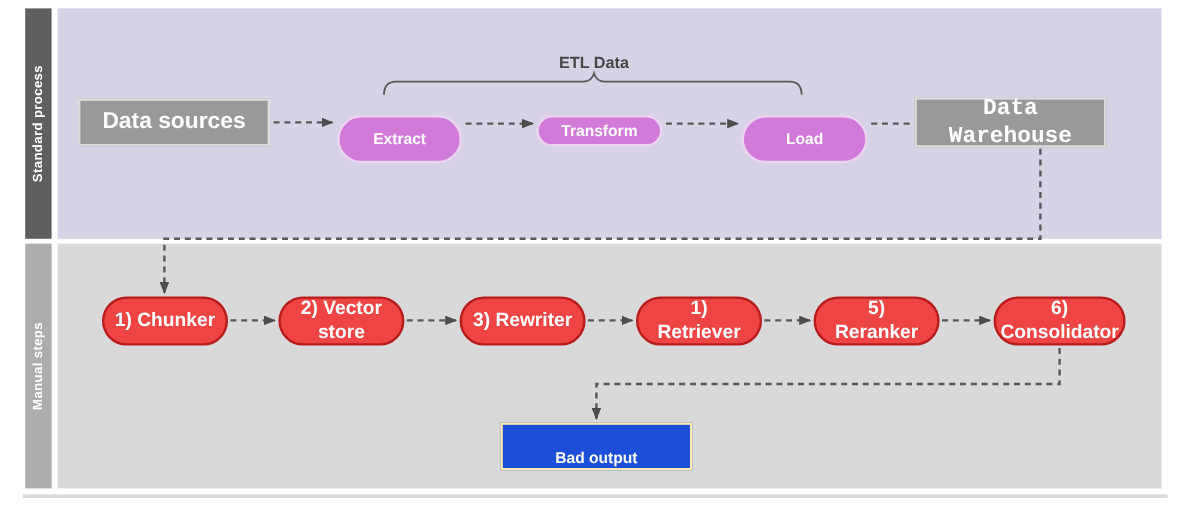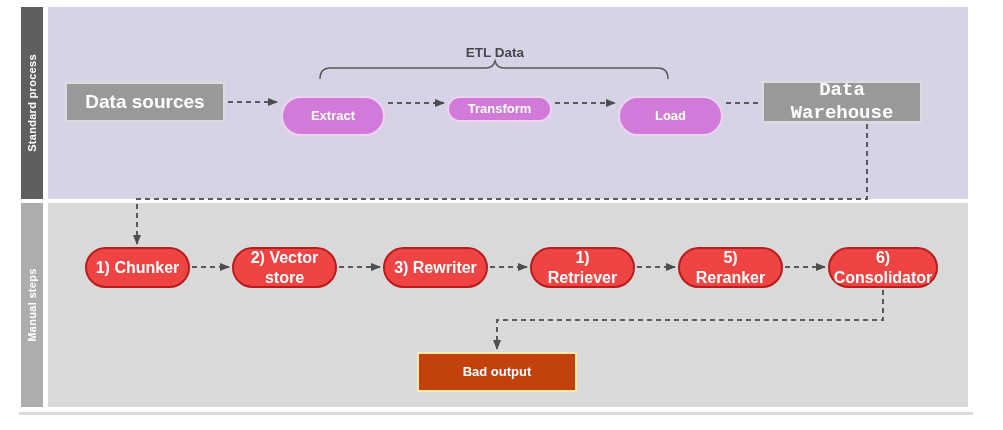--- a/index.html
+++ b/index.html
@@ -74,23 +74,24 @@
     margin-top: 13px;
   }
   .node.pill-gray {
     background: #ef4444;
     border: 2px solid #b91c1c;
     border-radius: 21px;
     font-size: 16px;
     padding: 0 8px;
   }
   .node.yellow {
-    background: #c2410c;
+    background: #1d4ed8;
     border: 2px solid #ffeab0;
     font-size: 13px;
+    align-items: flex-end;
   }
 
   #node-data-sources   { left: 65px;  top: 82px;  width: 160px; height: 40px; }
   #node-extract        { left: 281px; top: 83px;  width: 104px; height: 40px; }
   #node-transform      { left: 447px; top: 83px;  width: 105px; height: 26px; }
   #node-load           { left: 618px; top: 83px;  width: 105px; height: 40px; }
   #node-data-warehouse { left: 762px; top: 81px;  width: 160px; height: 42px; font-family: Liberation Mono, monospace; }
 
   #node-chunker        { left: 85px;  top: 247px; width: 105px; height: 41px; }
   #node-vector-store   { left: 232px; top: 247px; width: 105px; height: 41px; }

